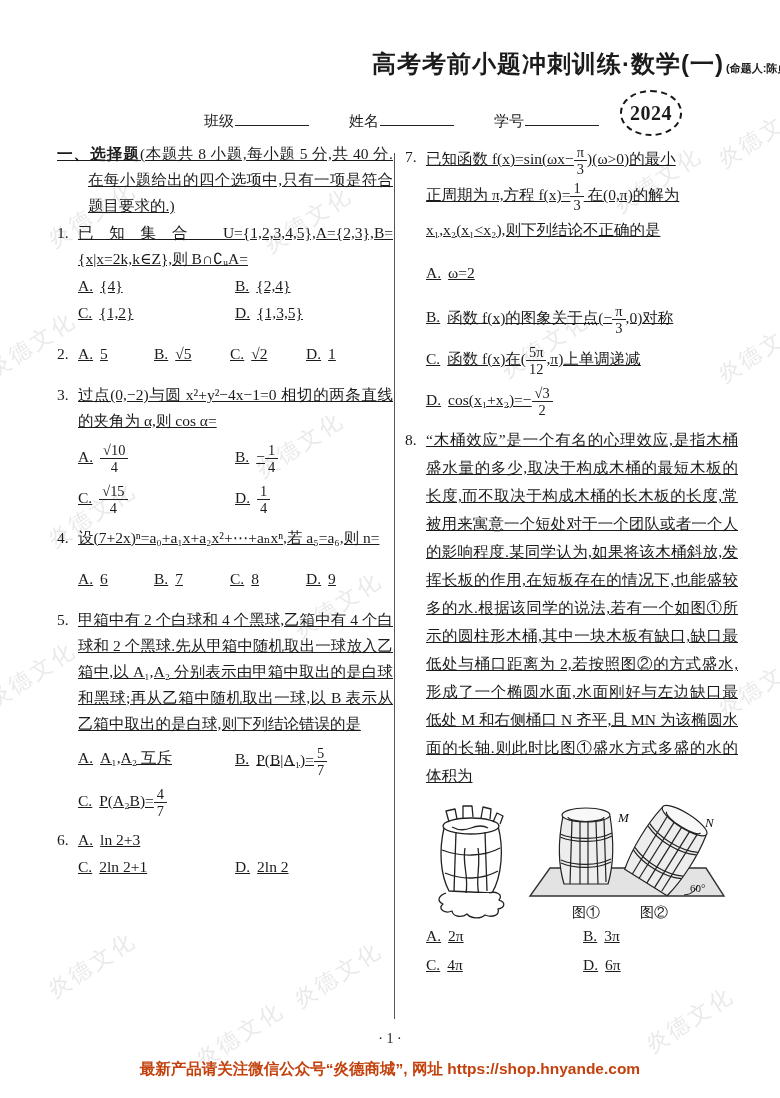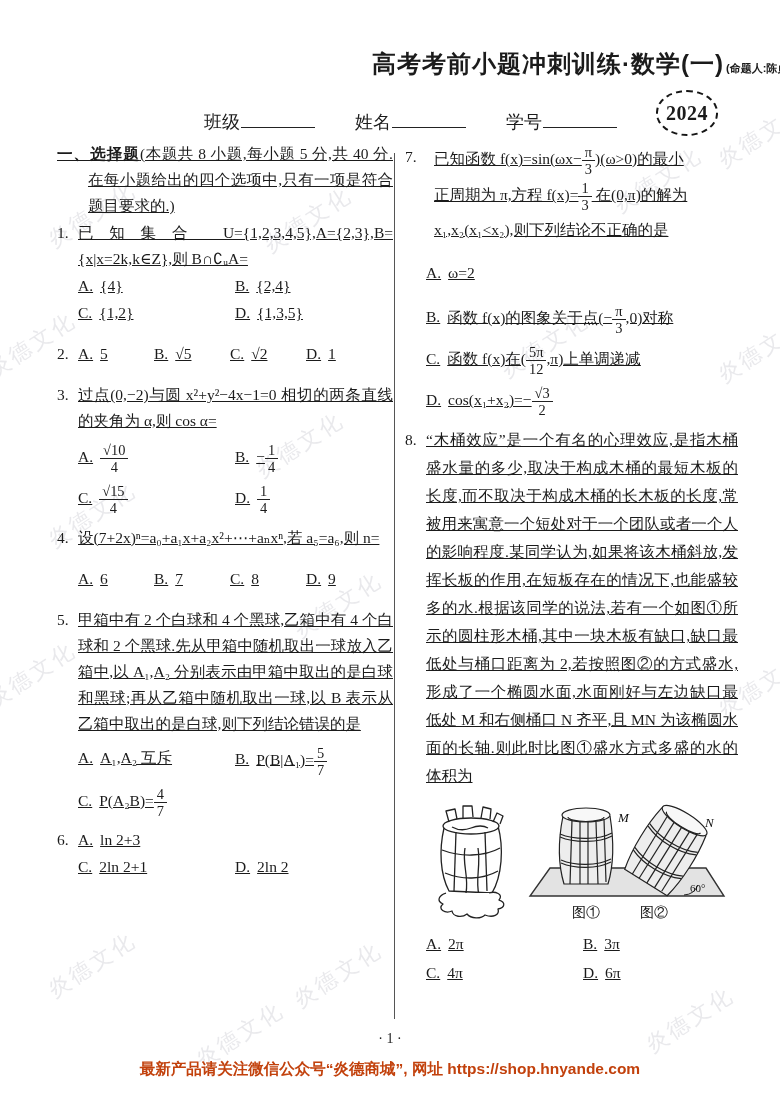--- a/index.html
+++ b/index.html
@@ -4,37 +4,37 @@
 <style>
   html,body{margin:0;padding:0;background:#fff;}
   .page{position:relative;width:780px;height:1098px;background:#fff;overflow:hidden;
         font-family:"Liberation Serif","DejaVu Serif",serif;color:#1b1b1b;}
   .wm{position:absolute;font-family:"Liberation Sans",sans-serif;font-size:22px;letter-spacing:3px;
       color:rgba(170,170,180,0.26);transform:rotate(-33deg);white-space:nowrap;pointer-events:none;}
   
   .title-wrap{position:absolute;top:48px;left:12px;width:100%;text-align:right;white-space:nowrap;}
   .title{font-family:"Liberation Sans","DejaVu Sans",sans-serif;font-weight:bold;font-size:24px;letter-spacing:1px;}
   .title-note{font-family:"Liberation Sans",sans-serif;font-weight:bold;font-size:11px;margin-left:2px;}
-  .fields{position:absolute;top:110px;left:204px;display:flex;gap:40px;font-size:18px;}
+  .fields{position:absolute;top:110px;left:204px;display:flex;gap:40px;font-size:15px;}
   .field{white-space:nowrap;}
   .blank{display:inline-block;width:74px;height:15px;border-bottom:1.2px solid #222;margin-left:1px;}
-  .badge{position:absolute;left:656px;top:90px;width:58px;height:42px;border:2.5px dashed #151515;
+  .badge{position:absolute;left:620px;top:90px;width:58px;height:42px;border:2.5px dashed #151515;
          border-radius:50% / 48%;display:flex;align-items:center;justify-content:center;
          font-weight:bold;font-size:20px;letter-spacing:0.5px;}
   
   .divider{position:absolute;left:394px;top:153px;height:866px;width:0;border-left:1.3px solid #555;}
   .col{position:absolute;top:141px;font-size:15.5px;line-height:26px;text-align:justify;text-decoration:underline;}
   .col-left{left:57px;width:336px;}
   .col-right{left:405px;width:333px;}
   .sec{padding-left:31px;text-indent:-31px;margin-bottom:1px;}
   .sec b{font-family:"Liberation Sans",sans-serif;letter-spacing:0.5px;}
   .q{position:relative;padding-left:21px;margin-bottom:3px;}
   .qnum{position:absolute;left:0;top:0;}
   .stem{display:block;}
-  .stem-line{display:block;margin:3px 8px;}
+  .stem-line{display:block;margin:3px 0;}
   .optrow2{display:grid;grid-template-columns:157px 1fr;margin:1px 0;}
   .optrow4{display:grid;grid-template-columns:76px 76px 76px 1fr;margin:15px 0;}
   .opt{white-space:nowrap;}
   .optline{display:block;margin:17px 0;white-space:nowrap;}
   .opt-label{margin-right:7px;}
   .tallrow{margin:8px 0;}
   .frac{display:inline-block;vertical-align:-0.72em;text-align:center;line-height:1.12;font-size:0.93em;}
   .frac .fnum{display:block;border-bottom:1.1px solid #222;padding:0 3px;}
   .frac .fden{display:block;padding:0 3px;}
   .fig{margin:6px 0 0 -4px;}
@@ -228,21 +228,21 @@
           </g>
           <path d="M262,99 a16,16 0 0 0 14,-10" stroke="#222" stroke-width="1" fill="none"></path>
           <text x="196" y="26" font-size="13" font-style="italic" fill="#111" font-family="Liberation Serif,serif">M</text>
           <text x="283" y="31" font-size="13" font-style="italic" fill="#111" font-family="Liberation Serif,serif">N</text>
           <text x="268" y="96" font-size="11" fill="#111" font-family="Liberation Serif,serif">60°</text>
           <text x="150" y="121" font-size="14" fill="#111" font-family="Liberation Serif,serif">图①</text>
           <text x="218" y="121" font-size="14" fill="#111" font-family="Liberation Serif,serif">图②</text>
         </svg>
       </div>
 
-      <div class="optrow2" style="margin-top:8px;">
+      <div class="optrow2" style="margin-top:0;">
         <span class="opt"><span class="opt-label">A.</span><span>2π</span></span>
         <span class="opt"><span class="opt-label">B.</span><span>3π</span></span>
       </div>
       <div class="optrow2">
         <span class="opt"><span class="opt-label">C.</span><span>4π</span></span>
         <span class="opt"><span class="opt-label">D.</span><span>6π</span></span>
       </div>
     </div>
 
   </div>

